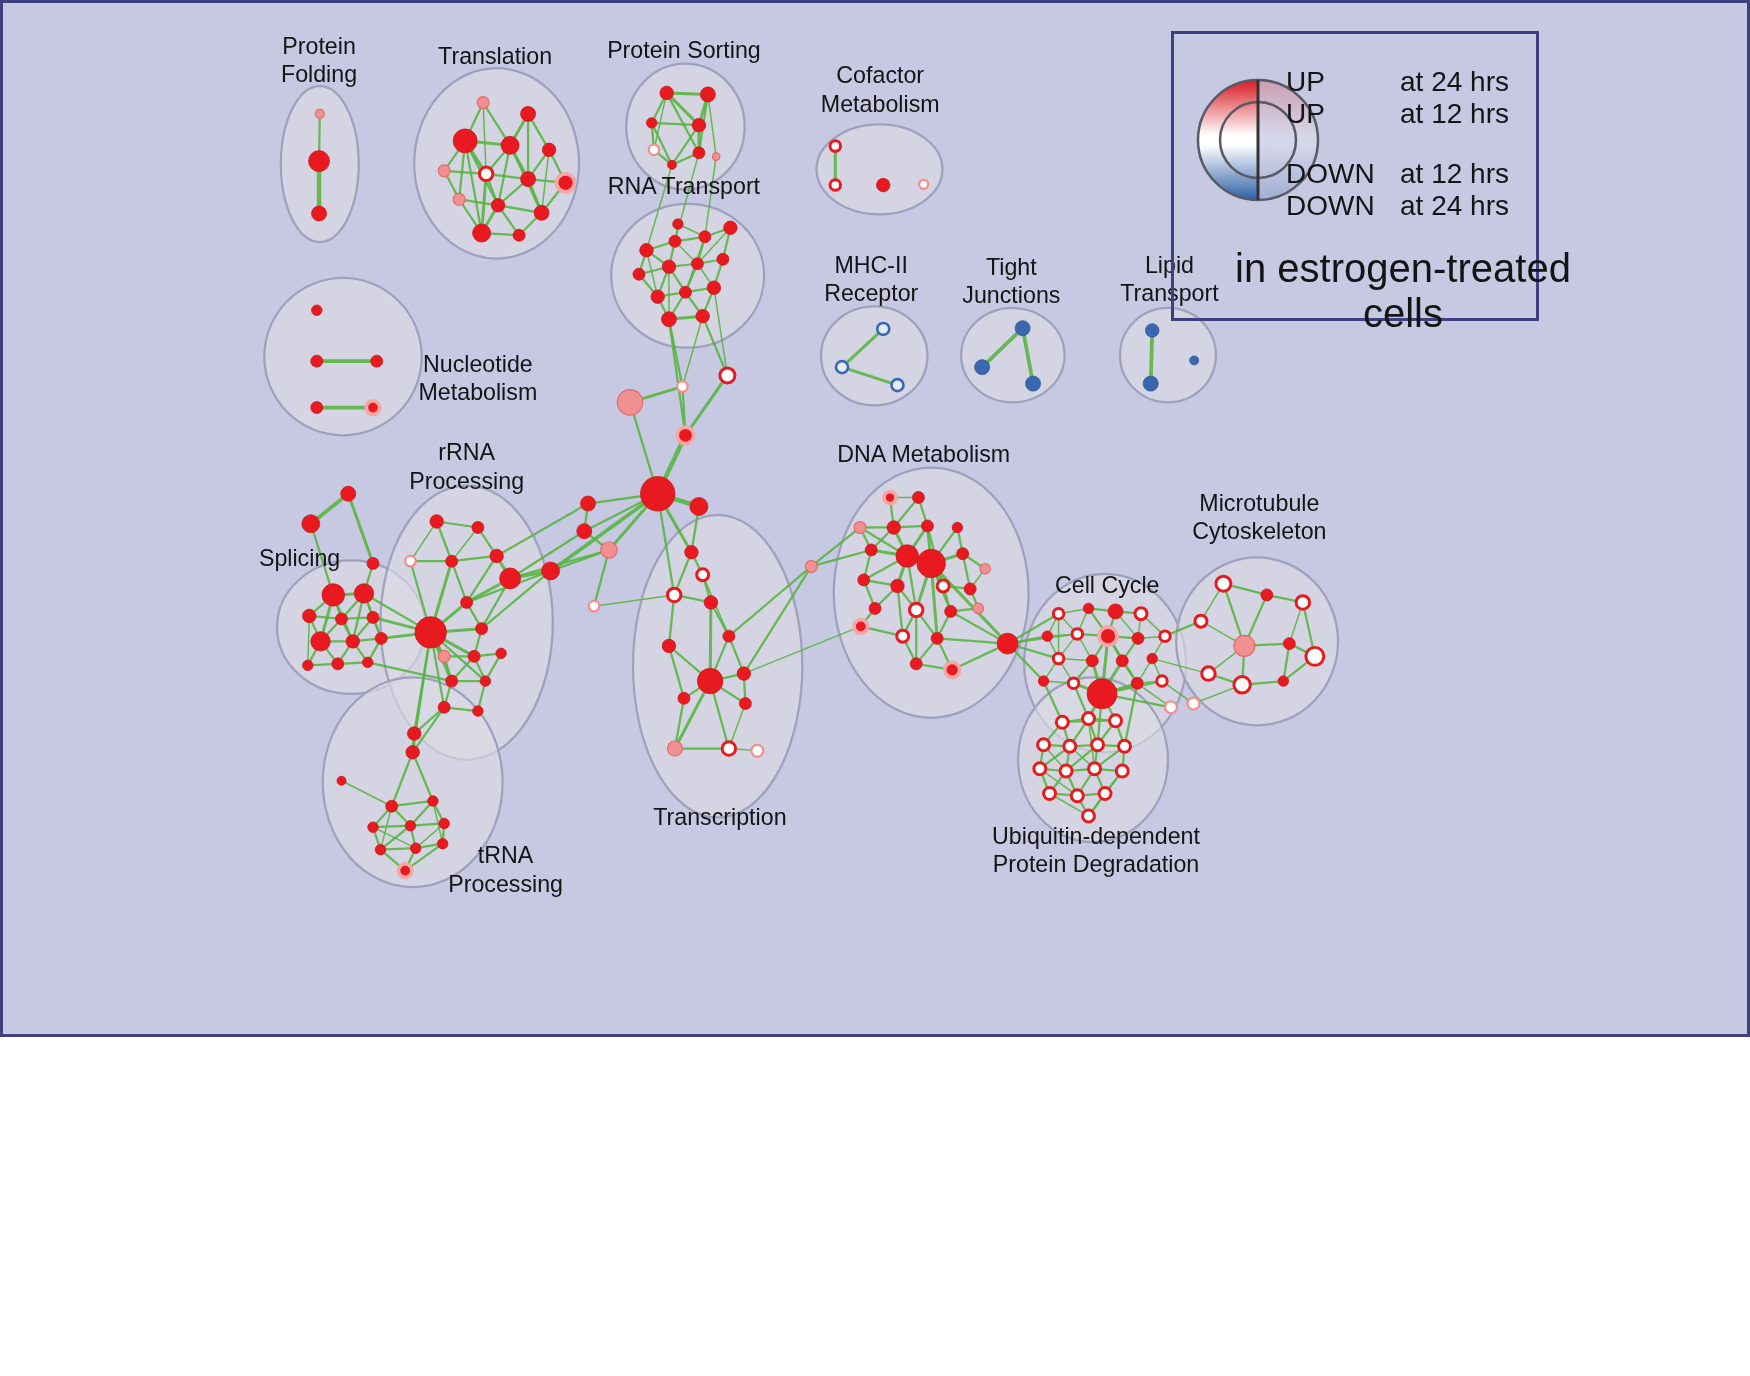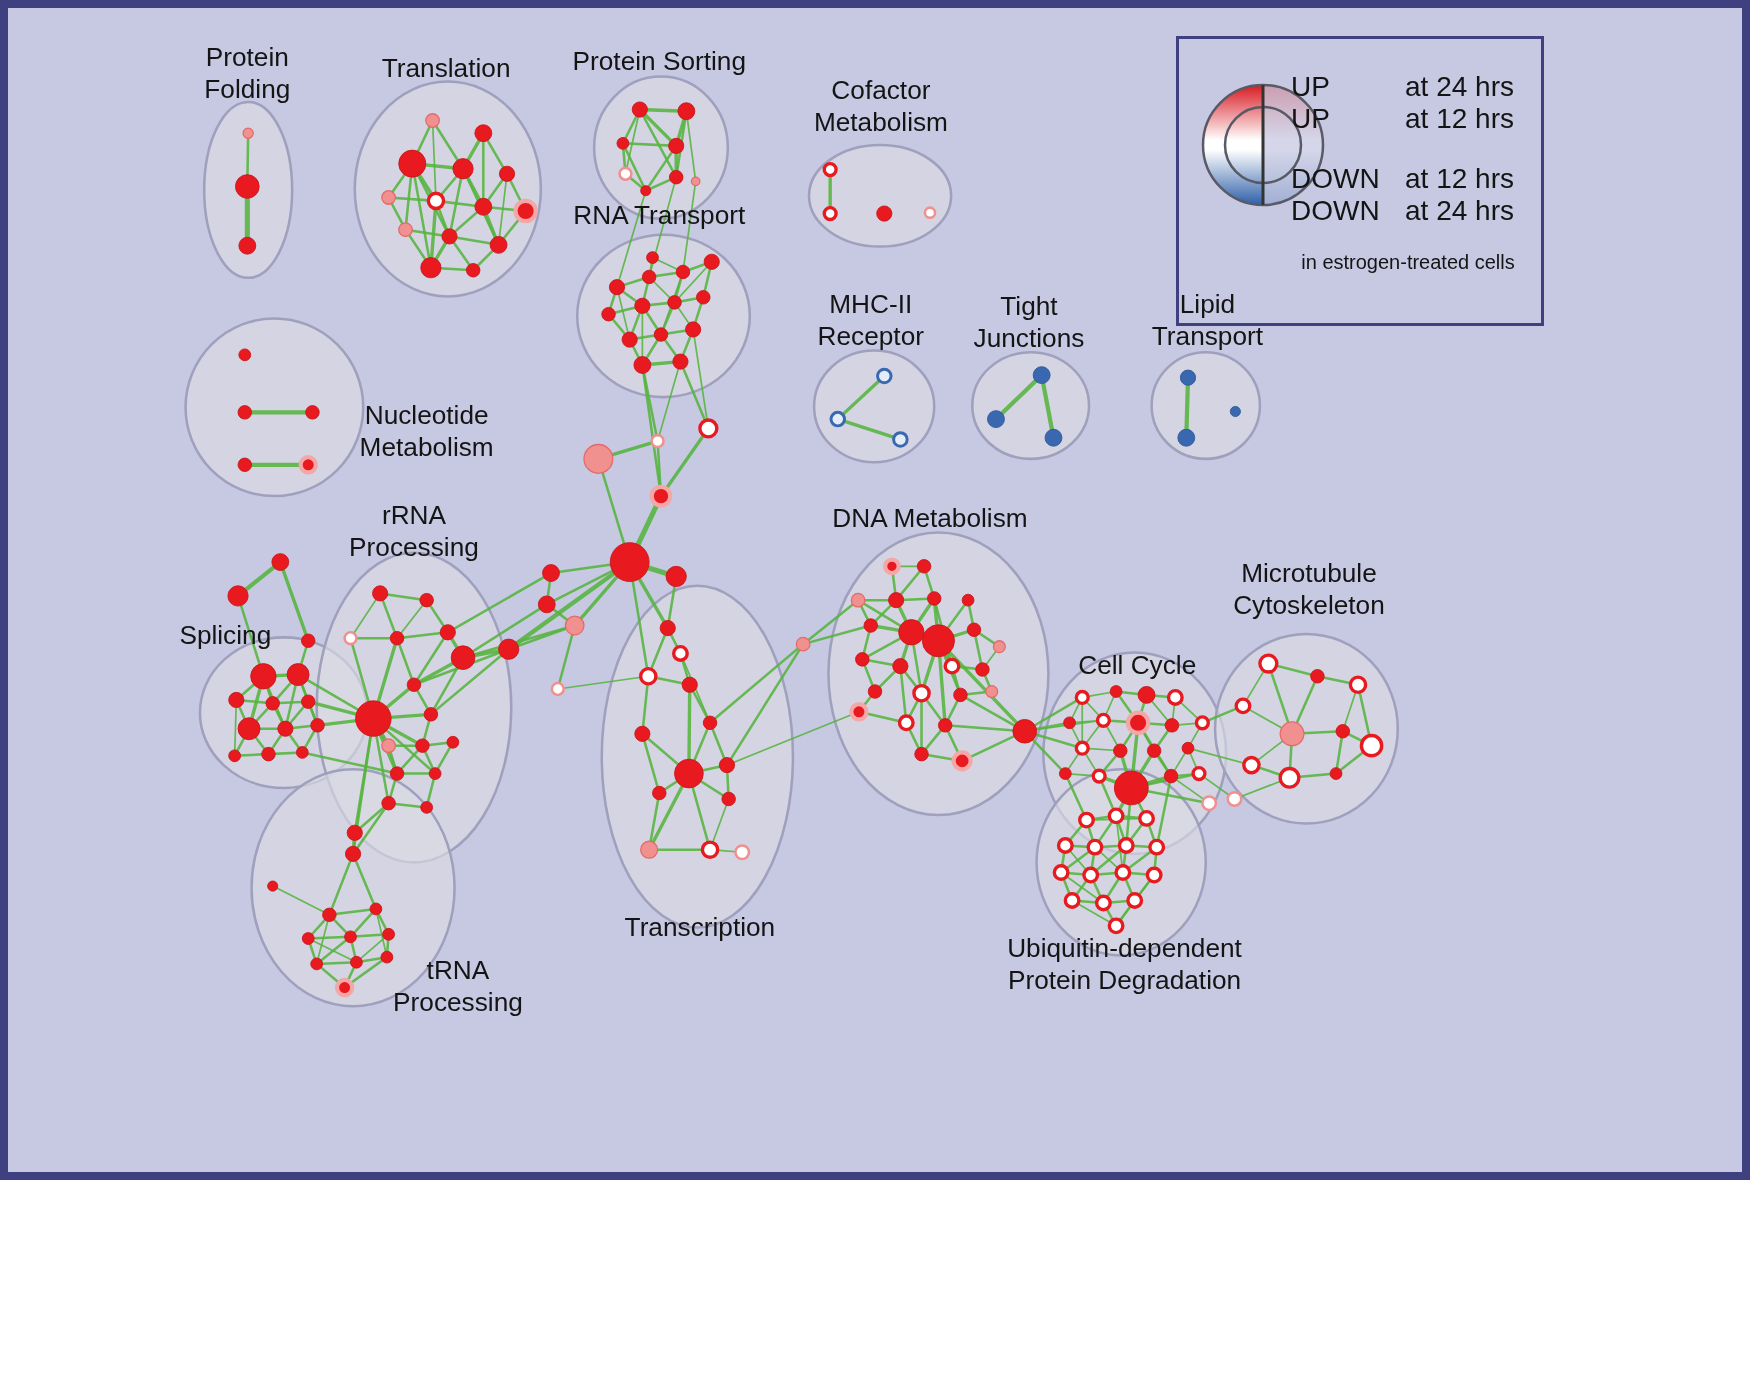--- a/index.html
+++ b/index.html
@@ -1,33 +1,33 @@
 <!DOCTYPE html>
 <html><head>
 <meta charset="utf-8">
 <style>
   html,body{margin:0;padding:0;background:#ffffff;}
   #figure{
-    position:relative;width:1750px;height:1180px;box-sizing:border-box;
-    border:8px solid #ef4444;background:#c7c9e2;overflow:hidden;
+    position:relative;width:1750px;height:1037px;box-sizing:border-box;
+    border:3px solid #ef4444;background:#c7c9e2;overflow:hidden;
     font-family:"Liberation Sans",sans-serif;
   }
   #network-svg{position:absolute;left:0;top:0;width:100%;height:100%;}
   .cluster-label{
     font-family:"Liberation Sans",sans-serif;font-size:31px;fill:#141414;
   }
   #legend{
     position:absolute;left:1168px;top:28px;width:368px;height:290px;
     border:3px solid #3f4080;box-sizing:border-box;padding-left:48px;
   }
   #legend-circle{position:absolute;left:14px;top:36px;width:140px;height:140px;}
   .legend-row{position:absolute;left:0;width:100%;height:32px;font-size:28px;color:#141414;}
   .legend-row .dir{position:absolute;left:112px;white-space:nowrap;}
   .legend-row .time{position:absolute;left:226px;white-space:nowrap;text-align:right;}
-  .legend-caption{position:absolute;width:100%;text-align:center;font-size:20px;color:#141414;}
+  .legend-caption{position:absolute;width:100%;text-align:center;font-size:40px;color:#141414;}
 </style>
 </head>
 <body>
 
 <div id="figure" style="background: rgb(199, 201, 226); border-color: rgb(63, 64, 128);">
   <svg id="network-svg" viewBox="0 0 1750 1376">
       <g>
         <ellipse cx="134" cy="215" rx="52" ry="104" fill="#dcdce3" fill-opacity="0.62" stroke="#9fa0bd" stroke-width="3"></ellipse>
         <ellipse cx="370" cy="214" rx="110" ry="127" fill="#dcdce3" fill-opacity="0.62" stroke="#9fa0bd" stroke-width="3"></ellipse>
         <ellipse cx="622" cy="165" rx="79" ry="84" fill="#dcdce3" fill-opacity="0.62" stroke="#9fa0bd" stroke-width="3"></ellipse>

